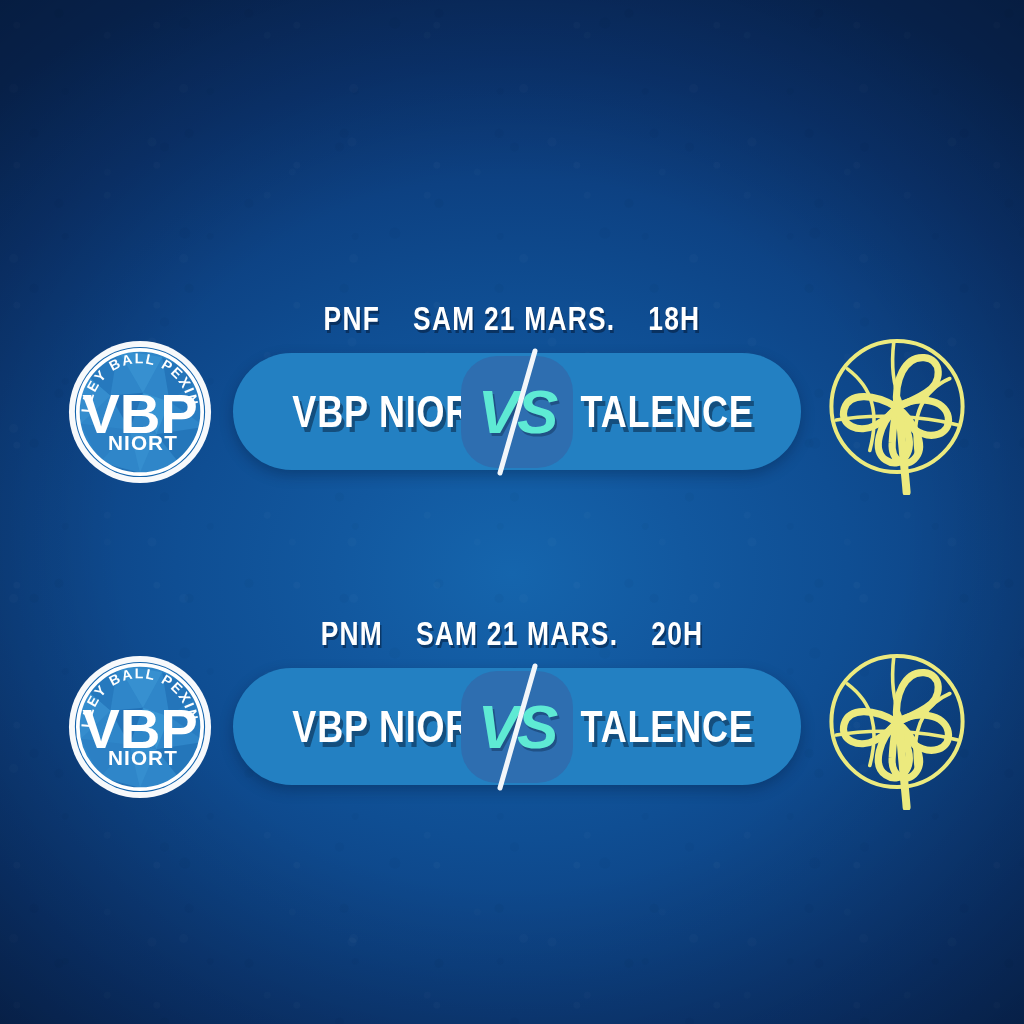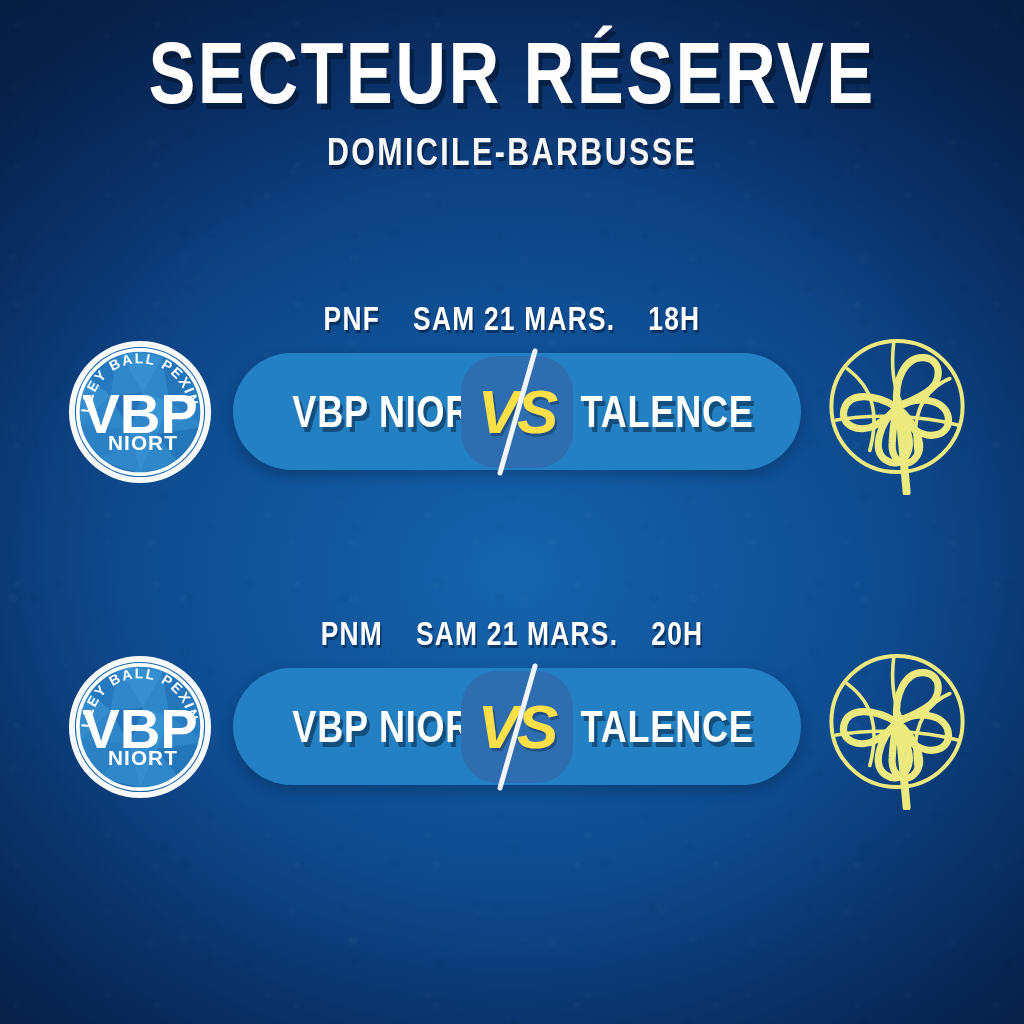--- a/index.html
+++ b/index.html
@@ -152,21 +152,21 @@
     position: absolute;
     inset: 0;
     display: flex;
     align-items: center;
     justify-content: center;
     font-family: "Liberation Sans", sans-serif;
     font-weight: bold;
     font-style: italic;
     font-size: 62px;
     letter-spacing: -2px;
-    color: #fde047;
+    color: #5eead4;
     text-shadow: 2px 3px 0 rgba(6,28,56,.35);
   }
   .vs-slash {
     position: absolute;
     left: 50%;
     top: -10px;
     width: 5px;
     height: 132px;
     margin-left: -2px;
     background: #f2f6fa;
@@ -190,24 +190,20 @@
     left: 817px;
   }
 </style>
 </head>
 <body>
 
 <div id="poster">
   <div id="texture"></div>
   <div id="vignette"></div>
 
-  <div id="header">
-    <h1 id="poster-title" class="cond">SECTEUR RÉSERVE</h1>
-    <h2 id="poster-subtitle" class="cond">DOMICILE-BARBUSSE</h2>
-  </div>
 
   <div class="match" id="match-0" style="top:300px;">
 
     <div class="match-meta cond">
       <span>PNF</span>
       <span class="gap"></span>
       <span>SAM 21 MARS.</span>
       <span class="gap"></span>
       <span>18H</span>
     </div>

